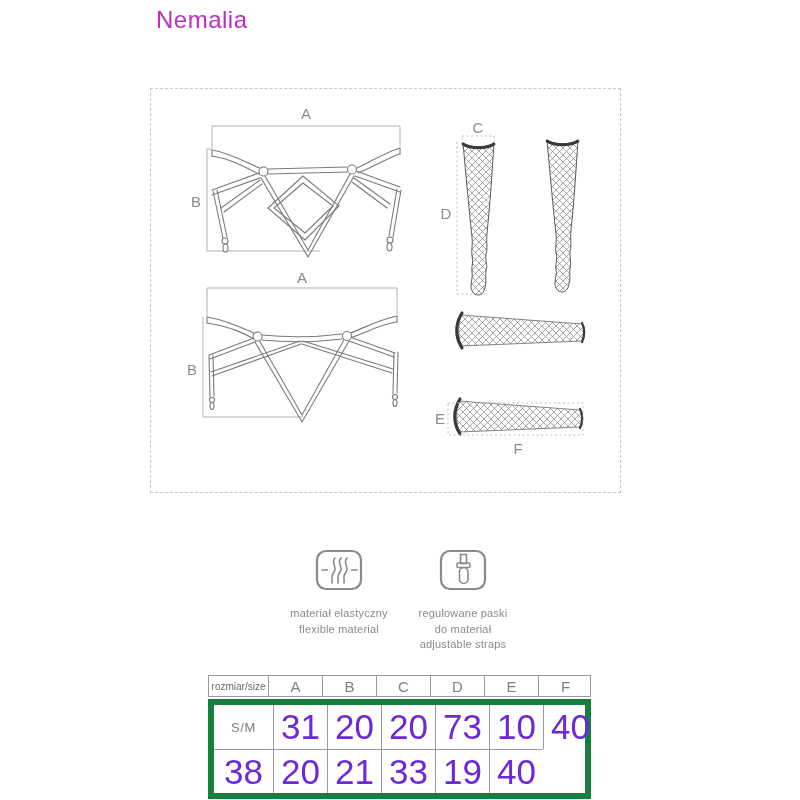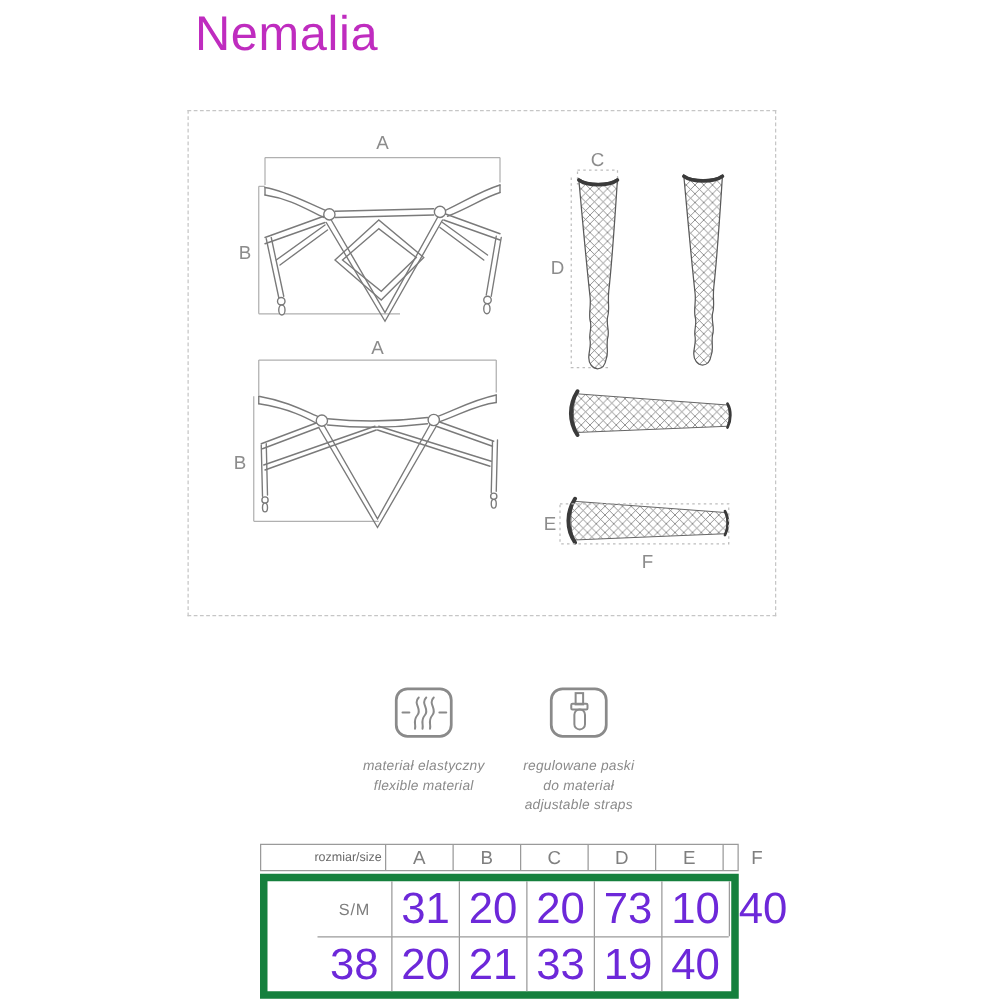--- a/index.html
+++ b/index.html
@@ -1,32 +1,32 @@
 <!DOCTYPE html>
 <html><head>
 <meta charset="utf-8">
 <style>
   html,body{margin:0;padding:0;background:#fff;}
   body{width:800px;height:800px;position:relative;overflow:hidden;
        font-family:"Liberation Sans",sans-serif;}
 
-  .page-title{position:absolute;left:156px;top:6px;font-size:39px;
+  .page-title{position:absolute;left:156px;top:6px;font-size:24px;
       color:#bf2cbf;letter-spacing:.5px;font-weight:400;}
 
   .diagram-frame{position:absolute;left:150px;top:88px;width:471px;height:405px;
       border:1px dashed #c6c6c6;box-sizing:border-box;}
   .diagram-svg{position:absolute;left:150px;top:88px;}
 
   .feature{position:absolute;top:549px;width:140px;display:flex;
-      flex-direction:column;align-items:center;font-style:italic;}
+      flex-direction:column;align-items:center;}
   .feature .caption{margin-top:15px;font-size:11px;line-height:15.5px;
       color:#8a8a8a;text-align:center;letter-spacing:.2px;}
 
   .size-table{position:absolute;left:208px;top:675px;width:383px;}
-  .tbl-grid{display:grid;grid-template-columns:59px repeat(6,54px);padding-left:40px;}
+  .tbl-grid{display:grid;grid-template-columns:59px repeat(6,54px);}
   .tbl-head{border:1px solid #9a9a9a;box-sizing:border-box;height:22px;}
   .tbl-body{border:6px solid #15803d;box-sizing:border-box;margin-top:2px;}
   .cell{display:flex;align-items:center;justify-content:center;
       border-left:1px solid #9a9a9a;box-sizing:border-box;}
   .cell:first-child{border-left:none;}
   .row{height:44px;}
   .row + .row .cell{border-top:1px solid #9a9a9a;}
   .hdr-size{font-size:10px;color:#6a6a6a;}
   .hdr-letter{font-size:15px;color:#7f7f7f;}
   .size-name{font-size:13px;color:#7d7d7d;letter-spacing:.6px;}

